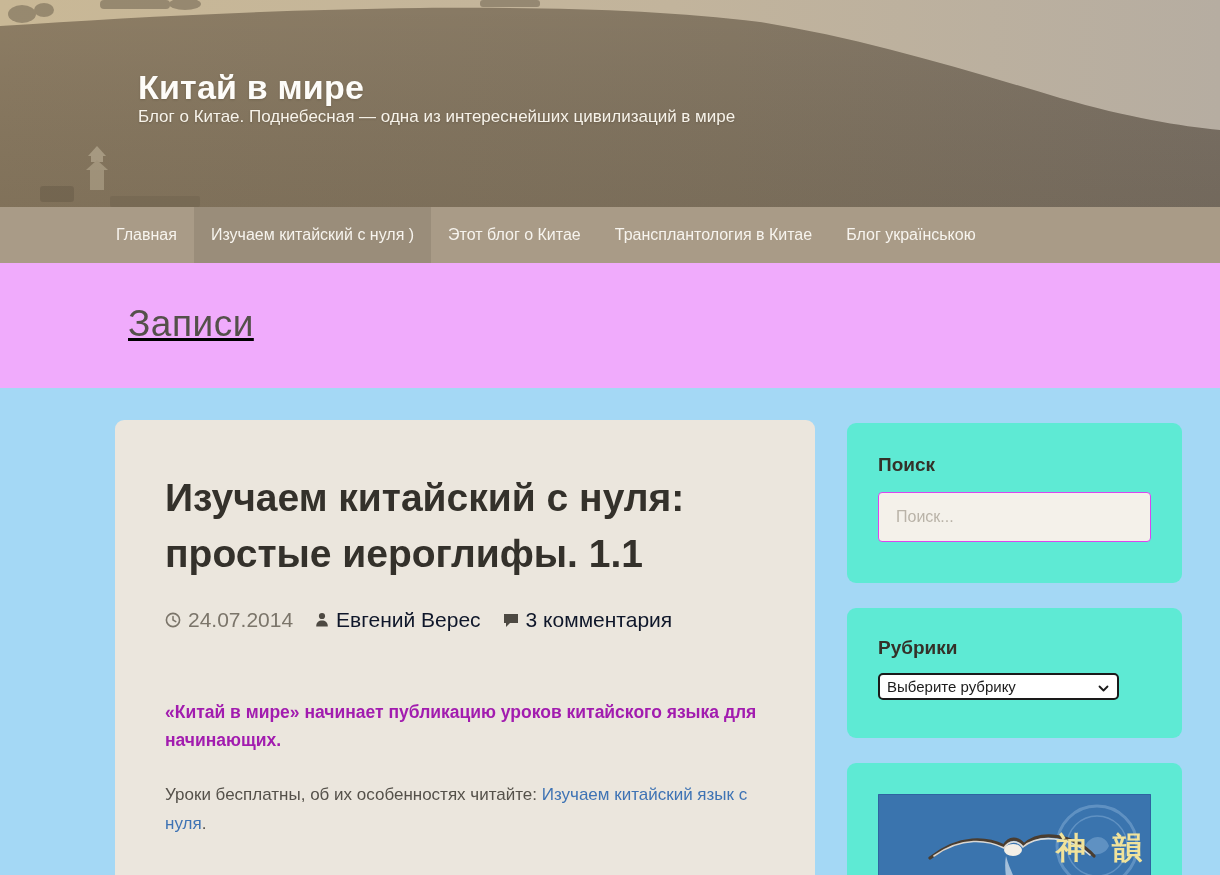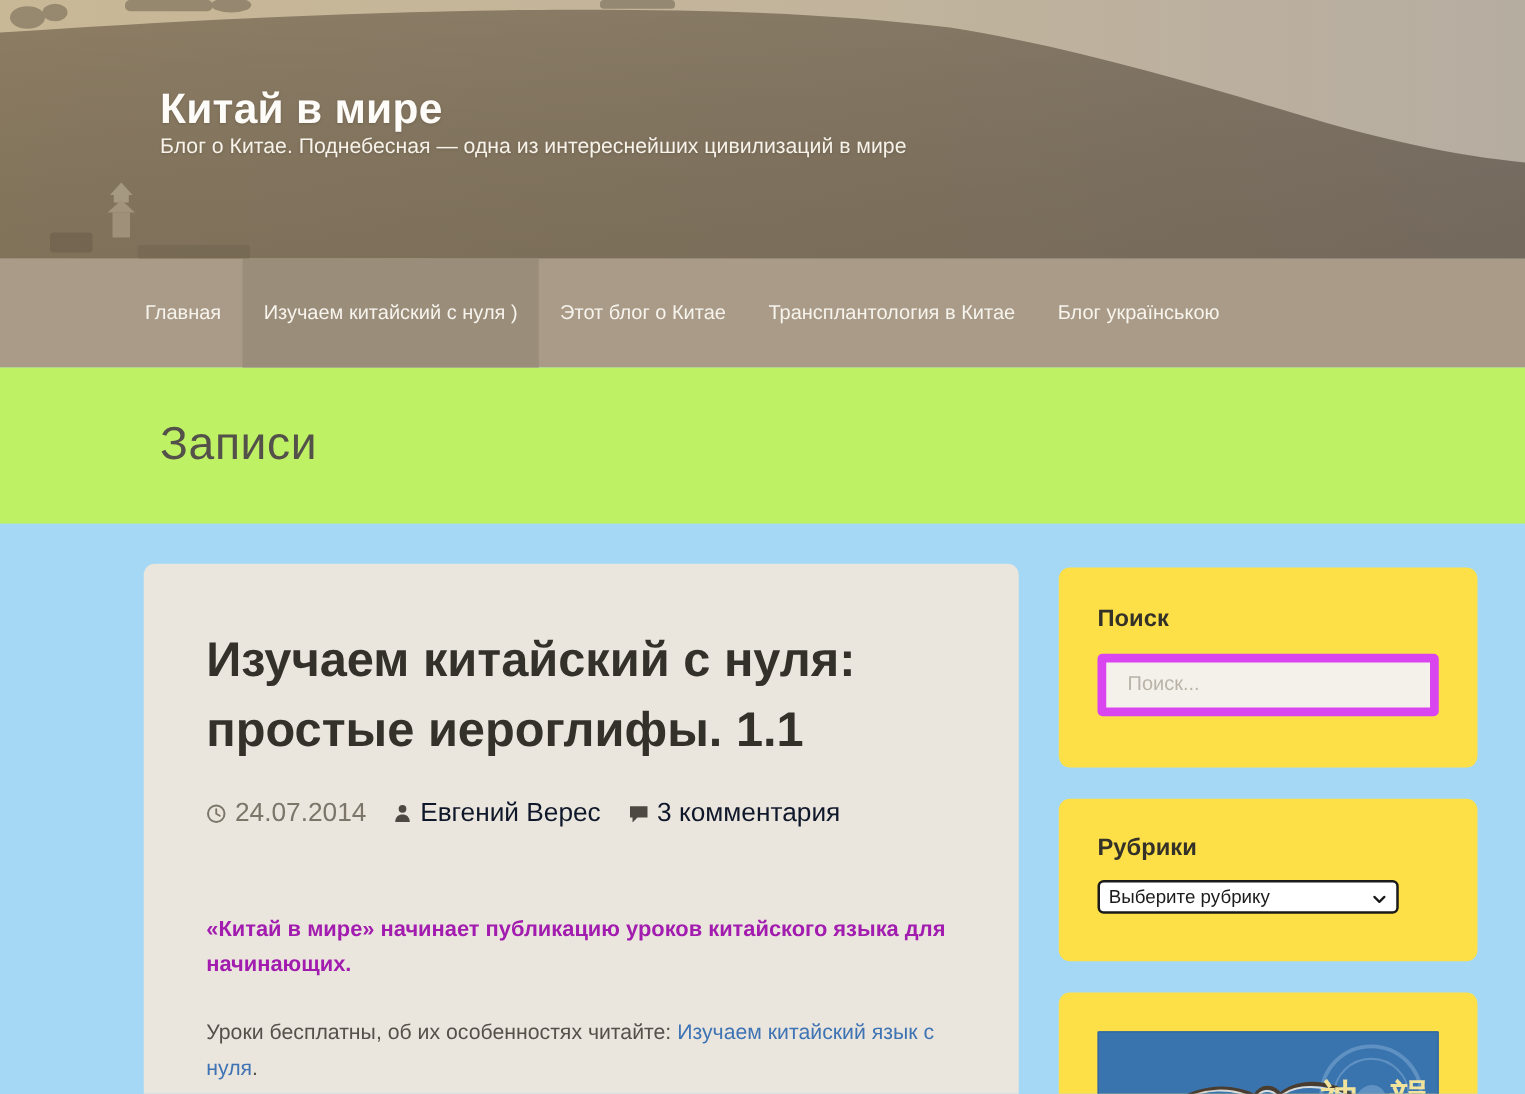--- a/index.html
+++ b/index.html
@@ -3,35 +3,35 @@
 <meta charset="utf-8">
 <style>
   * { margin:0; padding:0; box-sizing:border-box; }
   html,body { width:1220px; height:875px; overflow:hidden;
     font-family:"Liberation Sans","DejaVu Sans",sans-serif; background:#a4d8f5; }
 
   
   .masthead { position:relative; width:1220px; height:207px; overflow:hidden;
     background:linear-gradient(180deg,#c7b79a 0%,#bfb19b 40%,#b4aa9d 100%); }
   .masthead svg.scene { position:absolute; inset:0; }
-  .branding { position:absolute; left:128px; top:68px; z-index:2; }
+  .branding { position:absolute; left:138px; top:68px; z-index:2; }
   .site-title { color:#fdfcf9; font-size:34px; font-weight:700; letter-spacing:.2px;
     text-shadow:0 1px 2px rgba(60,48,30,.25); }
   .site-tagline { color:#f7f3ea; font-size:17px;
     text-shadow:0 1px 2px rgba(60,48,30,.25); }
 
   
-  .topnav { display:flex; align-items:stretch; height:87px; background:#a99b87;
+  .topnav { display:flex; align-items:stretch; height:56px; background:#a99b87;
     padding-left:99px; }
   .nav-item { display:flex; align-items:center; padding:0 17px; color:#f7f4ee;
     font-size:16px; text-decoration:none; cursor:pointer; white-space:nowrap; }
   .nav-item.active { background:#9a8d7a; }
 
   
-  .page-band { height:125px; background:#bef264; padding:40px 0 0 128px; }
+  .page-band { height:125px; background:#f0abfc; padding:40px 0 0 128px;text-decoration:underline; }
   .page-band h1 { font-size:37px; font-weight:300; color:#54504a; letter-spacing:.5px; }
 
   
   .main-area { position:relative; height:475px; background:#a4d8f5; }
 
   .content-card { position:absolute; left:115px; top:32px; width:700px; height:600px;
     background:#ebe6dd; border-radius:9px; padding:50px 50px 0 50px; }
   .post-title { font-size:39px; line-height:1.43; font-weight:700; color:#34312b;
     max-width:630px; }
   .post-meta { display:flex; align-items:center; gap:22px; margin-top:26px;
@@ -40,25 +40,25 @@
   .meta-item svg { display:block; }
   a.meta-link { color:#0f172a; text-decoration:none; cursor:pointer; }
   .post-lead { margin-top:66px; font-size:17.5px; font-weight:700; color:#a21caf;
     line-height:1.65; max-width:620px; }
   .post-para { margin-top:26px; font-size:17px; color:#55514a; line-height:1.7;
     max-width:600px; }
   a.body-link { color:#3e73b4; text-decoration:none; cursor:pointer; }
 
   
   .sidebar { position:absolute; left:847px; top:35px; width:335px; }
-  .widget { background:#fde047; border-radius:9px; padding:31px 31px; }
+  .widget { background:#5eead4; border-radius:9px; padding:31px 31px; }
   .widget + .widget { margin-top:25px; }
   .widget-title { font-size:19px; font-weight:700; color:#343129; }
   .search-input { display:block; width:100%; height:50px; margin-top:16px;
-    background:#f4f1ea; border:7px solid #d946ef; border-radius:4px;
+    background:#f4f1ea; border:1px solid #d946ef; border-radius:4px;
     padding:0 17px; font-size:16px; color:#55514a;
     font-family:"Liberation Sans","DejaVu Sans",sans-serif; }
   .search-input::placeholder { color:#b9b3a8; }
   .widget-search { height:160px; }
   .widget-categories { height:130px; padding-top:29px; }
   .select-box { position:relative; margin-top:14px; height:27px; width:241px;
     background:#fff; border:2px solid #1a1a1a; border-radius:5px;
     display:flex; align-items:center; padding:0 26px 0 7px; cursor:pointer; }
   .select-box span { font-size:15px; color:#1c1c1c; white-space:nowrap; overflow:hidden; }
   .select-box svg { position:absolute; right:8px; top:8px; }

